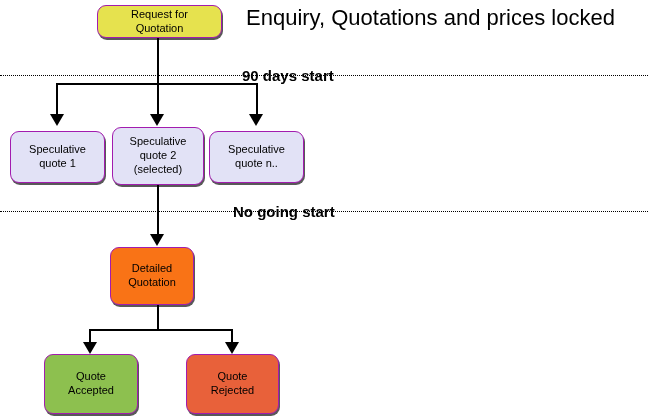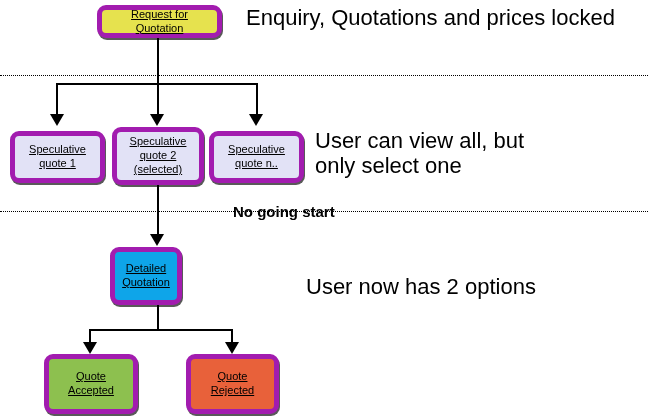--- a/index.html
+++ b/index.html
@@ -3,45 +3,43 @@
 <meta charset="utf-8">
 <style>
   html,body{margin:0;padding:0;background:#fff;}
   #canvas{
     position:relative;width:648px;height:416px;background:#ffffff;overflow:hidden;
     font-family:"Liberation Sans",sans-serif;color:#000;
   }
   .node{
     position:absolute;display:flex;align-items:center;justify-content:center;
     text-align:center;font-size:11px;line-height:1.25;white-space:pre-line;
-    border:5px solid #a21caf;border-radius:9px;
+    border:1px solid #a21caf;border-radius:9px;
     box-shadow:1px 2px 0 rgba(0,0,0,0.65);
-    box-sizing:border-box;z-index:3;text-decoration:underline;
+    box-sizing:border-box;z-index:3;
   }
   .stem{position:absolute;background:#000;width:2px;z-index:2;}
   .hbar{position:absolute;background:#000;height:2px;z-index:2;}
   .arrowhead{
     position:absolute;width:0;height:0;z-index:2;
     border-left:7px solid transparent;border-right:7px solid transparent;
     border-top:12px solid #000;
   }
   .dotted{position:absolute;left:0;width:648px;height:0;border-top:1px dotted #000;z-index:5;}
   .divider-label{position:absolute;font-size:15px;font-weight:bold;z-index:4;line-height:1;}
   .annotation{position:absolute;font-size:22px;line-height:25px;white-space:pre-line;z-index:1;}
 </style>
 </head>
 <body>
 
 <div id="canvas">
 
   <div class="annotation" style="left:230px;top:5px;margin-left:16px;">Enquiry, Quotations and prices locked</div>
-  <div class="annotation" style="left:315px;top:128px;">User can view all, but
-only select one</div>
-  <div class="annotation" style="left:306px;top:274px;">User now has 2 options</div>
 
+  <div class="divider-label" style="left:242px;top:68px;">90 days start</div>
   <div class="dotted" style="top:75px;"></div>
 
   <div class="divider-label" style="left:233px;top:204px;">No going start</div>
   <div class="dotted" style="top:211px;"></div>
 
   <div class="stem" style="left:157px;top:38px;height:47px;"></div>
   <div class="hbar" style="left:56px;top:83px;width:202px;"></div>
   <div class="stem" style="left:56px;top:85px;height:29px;"></div>
   <div class="stem" style="left:157px;top:85px;height:29px;"></div>
   <div class="stem" style="left:256px;top:85px;height:29px;"></div>
@@ -65,21 +63,21 @@
   <div class="node" style="left: 10px; top: 131px; width: 95px; height: 52px; background-color: rgb(226, 226, 246);">Speculative
 quote 1</div>
 
   <div class="node" style="left: 112px; top: 127px; width: 92px; height: 58px; background-color: rgb(226, 226, 246);">Speculative
 quote 2
 (selected)</div>
 
   <div class="node" style="left: 209px; top: 131px; width: 95px; height: 52px; background-color: rgb(226, 226, 246);">Speculative
 quote n..</div>
 
-  <div class="node" style="left: 110px; top: 247px; width: 72px; height: 58px; background-color: #0ea5e9;">Detailed
+  <div class="node" style="left: 110px; top: 247px; width: 84px; height: 58px; background-color: #f97316;">Detailed
 Quotation</div>
 
   <div class="node" style="left: 44px; top: 354px; width: 94px; height: 60px; background-color: rgb(141, 192, 79);">Quote
 Accepted</div>
 
   <div class="node" style="left: 186px; top: 354px; width: 93px; height: 60px; background-color: rgb(232, 97, 58);">Quote
 Rejected</div>
 
 </div>
 

